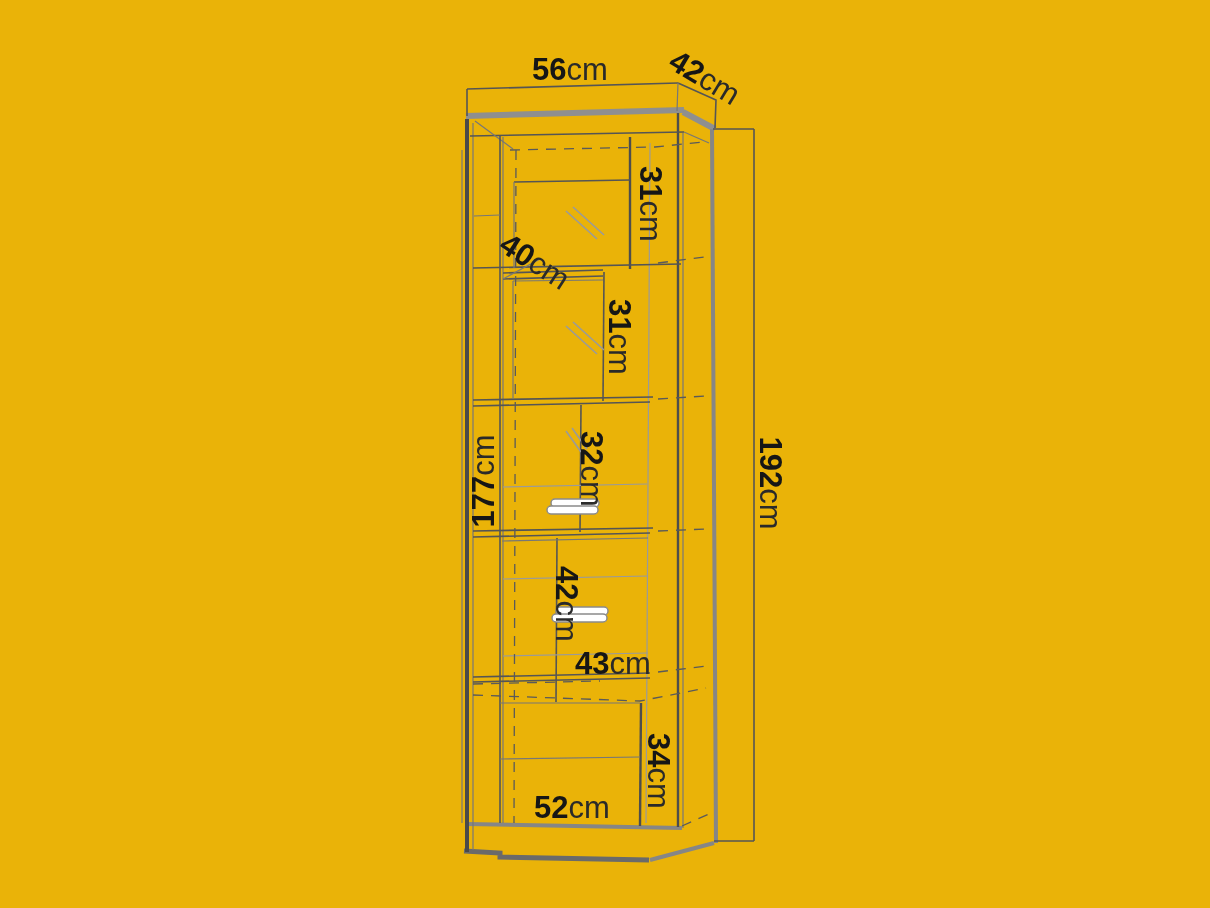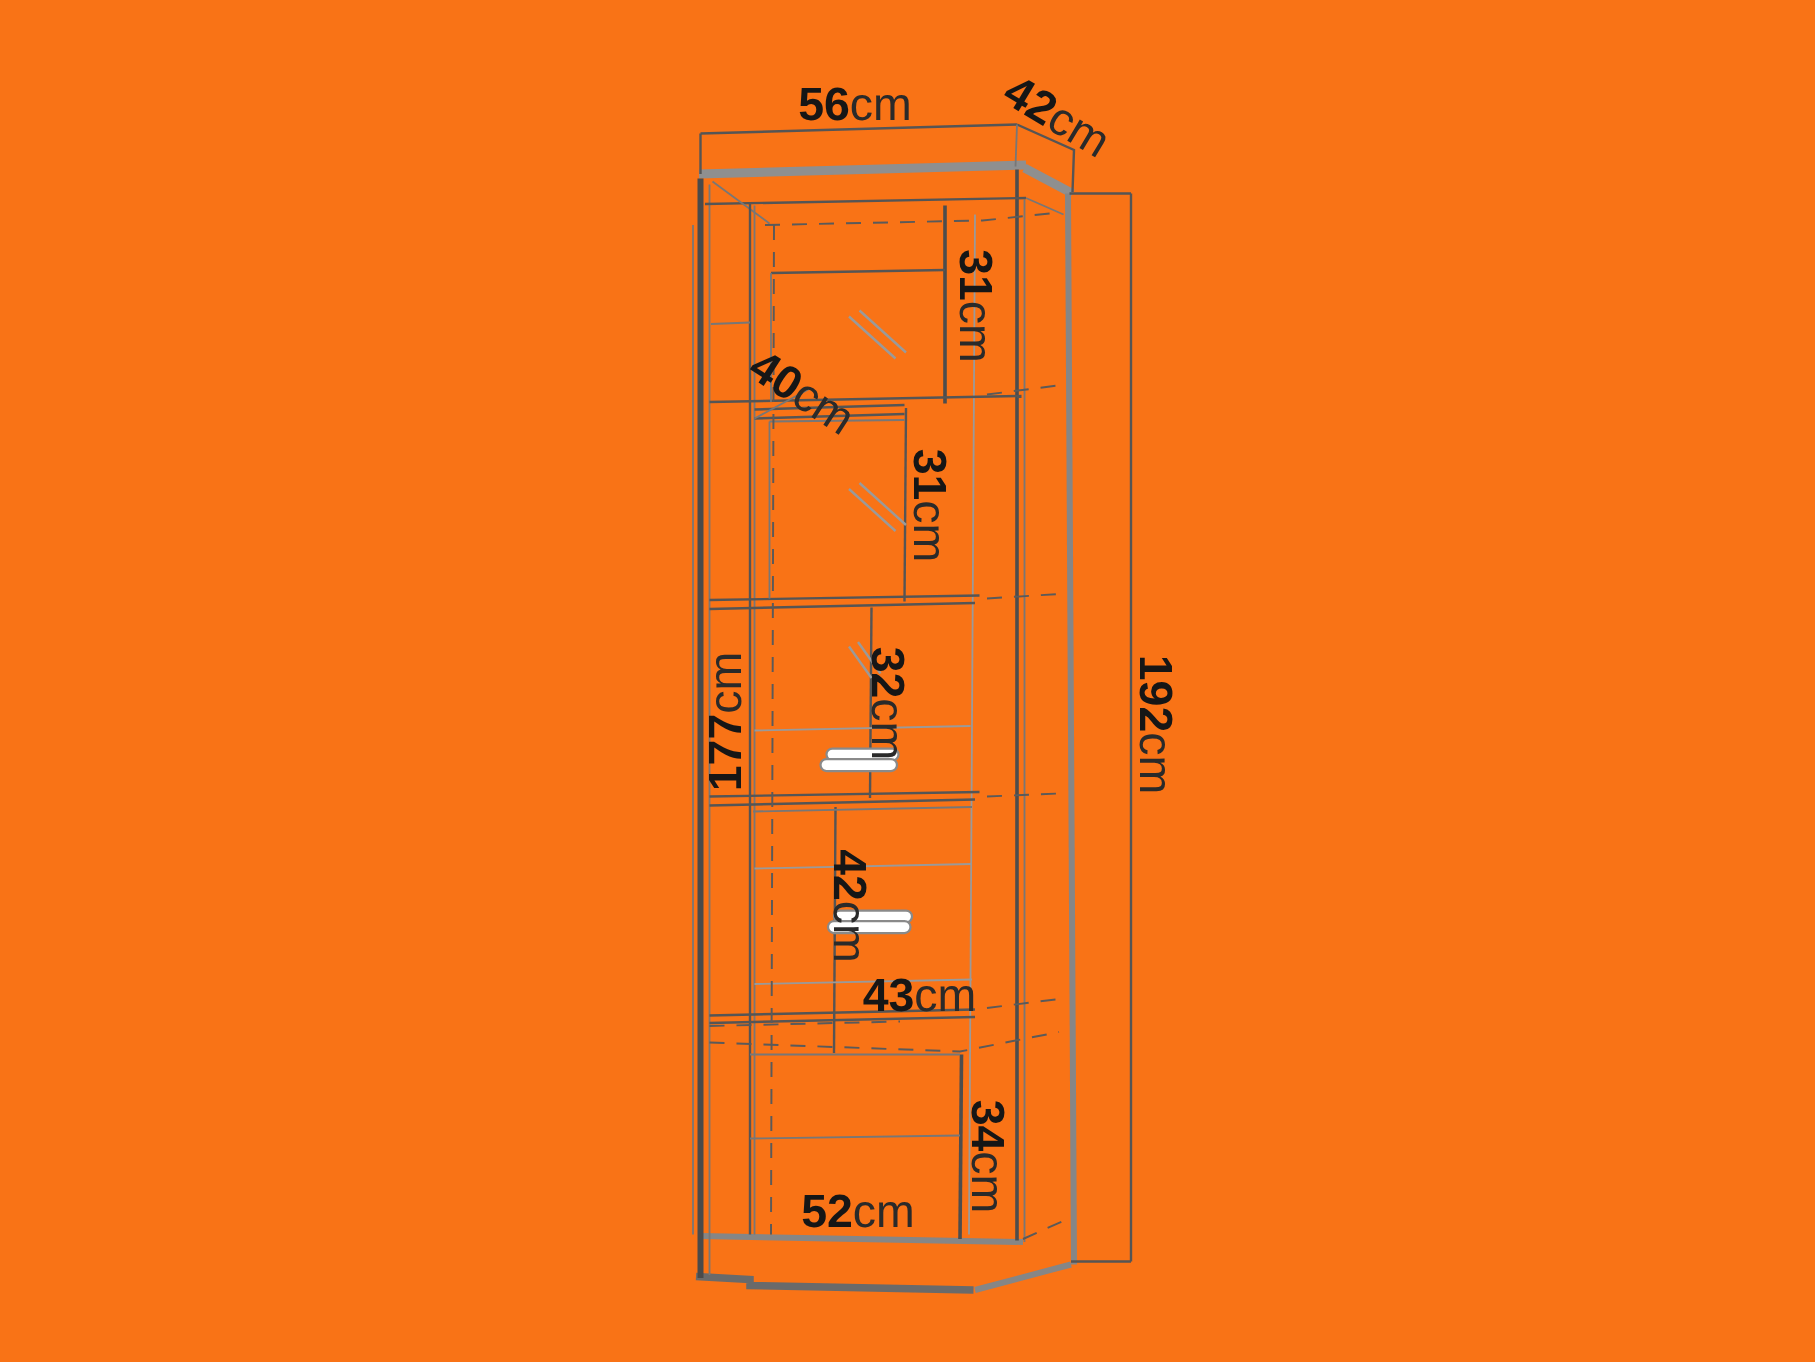--- a/index.html
+++ b/index.html
@@ -1,16 +1,16 @@
 <!DOCTYPE html>
 <html><head>
 <meta charset="utf-8">
 <style>
   html,body{margin:0;padding:0;background:#ffffff;}
-  .stage{position:relative;width:1210px;height:908px;background:#f97316;overflow:hidden;
+  .stage{position:relative;width:1210px;height:908px;background:#eab308;overflow:hidden;
          font-family:"Liberation Sans", sans-serif;}
   svg{position:absolute;left:0;top:0;}
   .thin  {stroke:#555555;stroke-width:1.6;fill:none;}
   .thin2 {stroke:#777777;stroke-width:1.2;fill:none;}
   .faint {stroke:#9a9a9a;stroke-width:1.2;fill:none;}
   .edge  {stroke:#4d4d4d;stroke-width:2.4;fill:none;}
   .thickg{stroke:#8f8f8f;stroke-width:6;fill:none;}
   .thickg2{stroke:#868686;stroke-width:4;fill:none;}
   .plinth{stroke:#6a6a6a;stroke-width:5;fill:none;}
   .dash  {stroke:#5a5a5a;stroke-width:1.3;fill:none;stroke-dasharray:10 8;}

